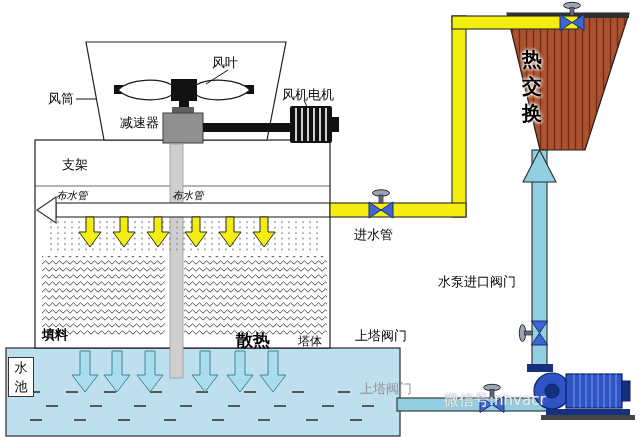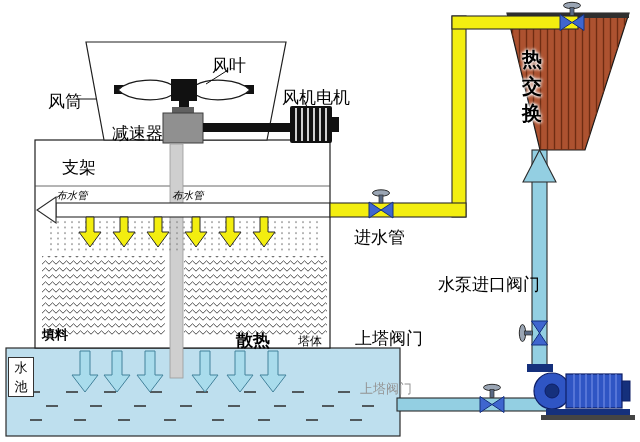--- a/index.html
+++ b/index.html
@@ -1,21 +1,21 @@
 <!DOCTYPE html>
 <html><head>
 <meta charset="utf-8">
 <style>
   * { margin:0; padding:0; box-sizing:border-box; }
   body { background:#ffffff; font-family:"DejaVu Sans", sans-serif; }
   .stage { position:relative; width:640px; height:442px; background:#fff; overflow:hidden; }
   .stage svg { position:absolute; left:0; top:0; }
   .lbl { position:absolute; color:#000; white-space:nowrap; line-height:1.15; }
   .lbl span { display:block; }
-  .s11 { font-size:17px; }
+  .s11 { font-size:13px; }
   .s10 { font-size:10.5px;font-style:italic; }
   .s12 { font-size:12px; }
   .bold { font-weight:bold; }
 </style>
 </head>
 <body>
 
 <div class="stage">
 
 <svg width="640" height="442" viewBox="0 0 640 442">
@@ -146,21 +146,21 @@
 
 <div class="lbl s11" style="left:212px;top:56px;">
       <span>风叶</span>
     </div>
 <div class="lbl s11" style="left:48px;top:92px;">
       <span>风筒</span>
     </div>
 <div class="lbl s11" style="left:282px;top:88px;">
       <span>风机电机</span>
     </div>
-<div class="lbl s11" style="left:112px;top:116px;margin-top:8px;">
+<div class="lbl s11" style="left:120px;top:116px;">
       <span>减速器</span>
     </div>
 <div class="lbl s11" style="left:62px;top:158px;">
       <span>支架</span>
     </div>
 <div class="lbl s10" style="left:56px;top:189px;">
       <span>布水管</span>
     </div>
 <div class="lbl s10" style="left:172px;top:189px;">
       <span>布水管</span>
@@ -192,14 +192,17 @@
 <div class="lbl bold" style="left:519px;top:46px;width:26px;text-align:center;font-size:20px;line-height:27px;text-shadow:0 0 3px #fff,0 0 3px #fff,0 0 4px #fff;">
   <span>热</span>
   <span>交</span>
   <span>换</span>
 </div>
 
 
 <div class="lbl" style="left:360px;top:382px;font-size:13px;color:#949494;">
       <span>上塔阀门</span>
     </div>
+<div class="lbl" style="left:444px;top:392px;font-size:15px;color:#efefef;text-shadow:0 0 2px #9a9a9a;">
+      <span>微信号:nhvacr</span>
+    </div>
 
 </div>
 
 </body></html>

